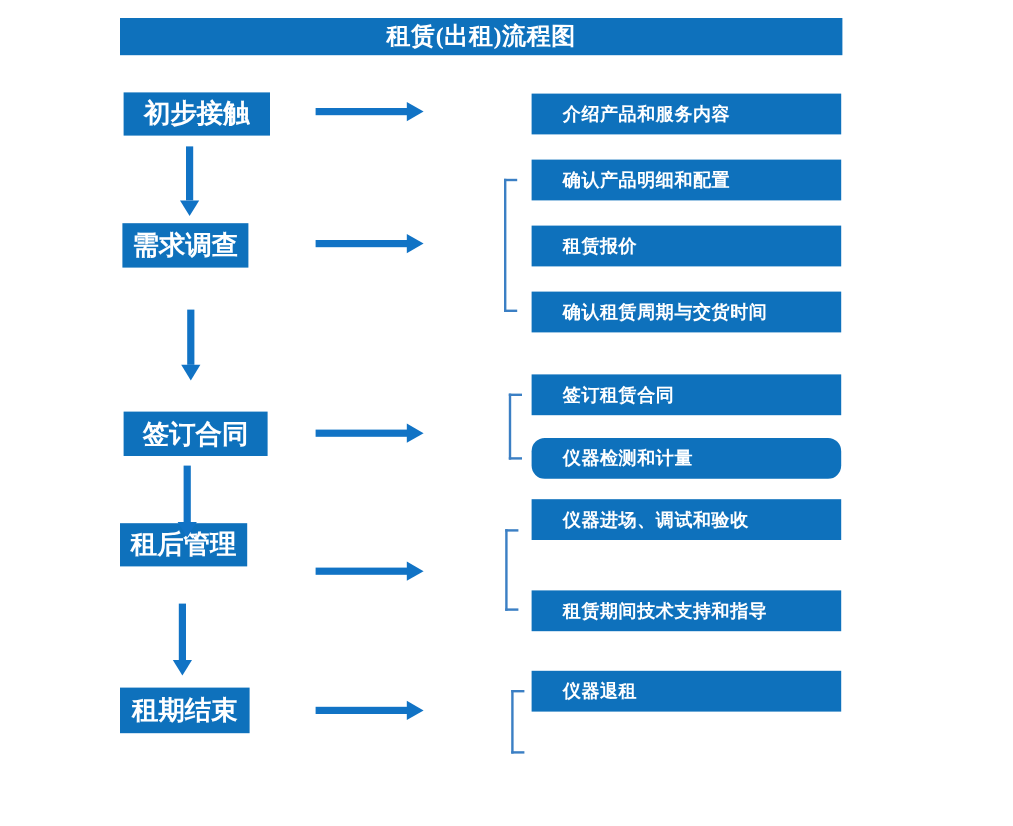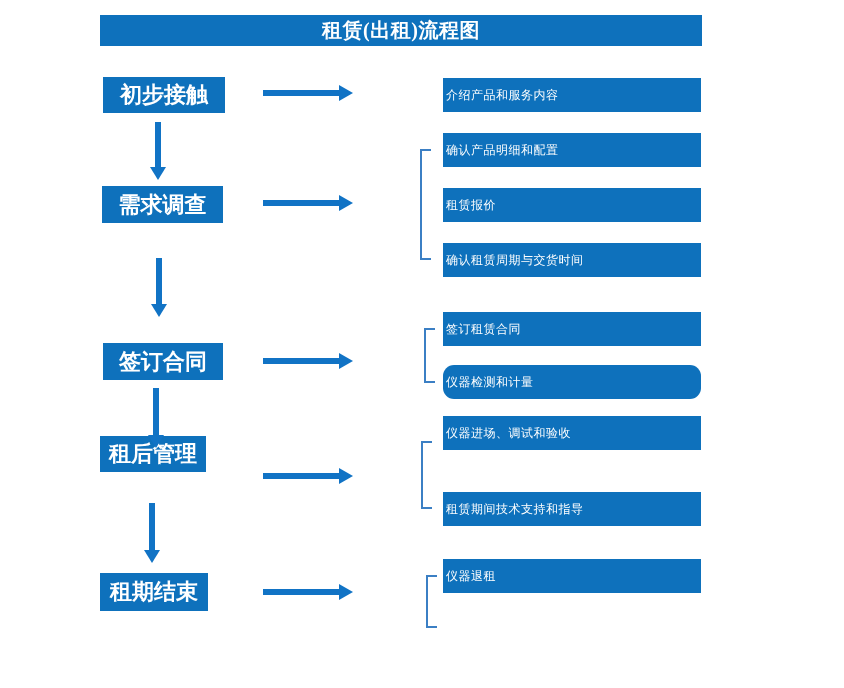--- a/index.html
+++ b/index.html
@@ -26,23 +26,23 @@
   .step{
     position:absolute;
     background:var(--primary);
     color:#ffffff;font-size:22px;font-weight:bold;
     display:flex;align-items:center;justify-content:center;
     white-space:nowrap;
   }
   .detail{
     position:absolute;left:443px;width:258px;height:34px;
     background:var(--primary);
-    color:#ffffff;font-size:12px;font-weight:normal;
+    color:#ffffff;font-size:15px;font-weight:bold;
     display:flex;align-items:center;
-    padding-left:3px;box-sizing:border-box;
+    padding-left:26px;box-sizing:border-box;
     white-space:nowrap;letter-spacing:.5px;
   }
   .harrow{position:absolute;width:90px;height:16px;}
   .harrow .shaft{position:absolute;left:0;top:5px;width:77px;height:6px;background:var(--arrow);}
   .harrow .head{position:absolute;right:0;top:0;width:0;height:0;
     border-left:14px solid var(--arrow);border-top:8px solid transparent;border-bottom:8px solid transparent;}
   .varrow{position:absolute;width:16px;}
   .varrow .shaft{position:absolute;left:5px;top:0;width:6px;height:calc(100% - 13px);background:var(--arrow);}
   .varrow .head{position:absolute;bottom:0;left:0;width:0;height:0;
     border-top:13px solid var(--arrow);border-left:8px solid transparent;border-right:8px solid transparent;}
@@ -56,21 +56,21 @@
 </head>
 <body>
 
 <div class="canvas">
 
   <div class="title-bar">
     <span>租赁(出租)流程图</span>
   </div>
 
   <div class="step" style="left:103px;top:77px;width:122px;height:36px;">初步接触</div>
-  <div class="step" style="left:102px;top:186px;width:121px;height:37px;">需求调查</div>
+  <div class="step" style="left:102px;top:186px;width:105px;height:37px;">需求调查</div>
   <div class="step" style="left:103px;top:343px;width:120px;height:37px;">签订合同</div>
   <div class="step" style="left:100px;top:436px;width:106px;height:36px;">租后管理</div>
   <div class="step" style="left:100px;top:573px;width:108px;height:38px;">租期结束</div>
 
   <div class="detail" style="top:78px;">介绍产品和服务内容</div>
   <div class="detail" style="top:133px;">确认产品明细和配置</div>
   <div class="detail" style="top:188px;">租赁报价</div>
   <div class="detail" style="top:312px;">签订租赁合同</div>
   <div class="detail" style="top:243px;">确认租赁周期与交货时间</div>
   <div class="detail" style="top:365px;border-radius:11px;">仪器检测和计量</div>

